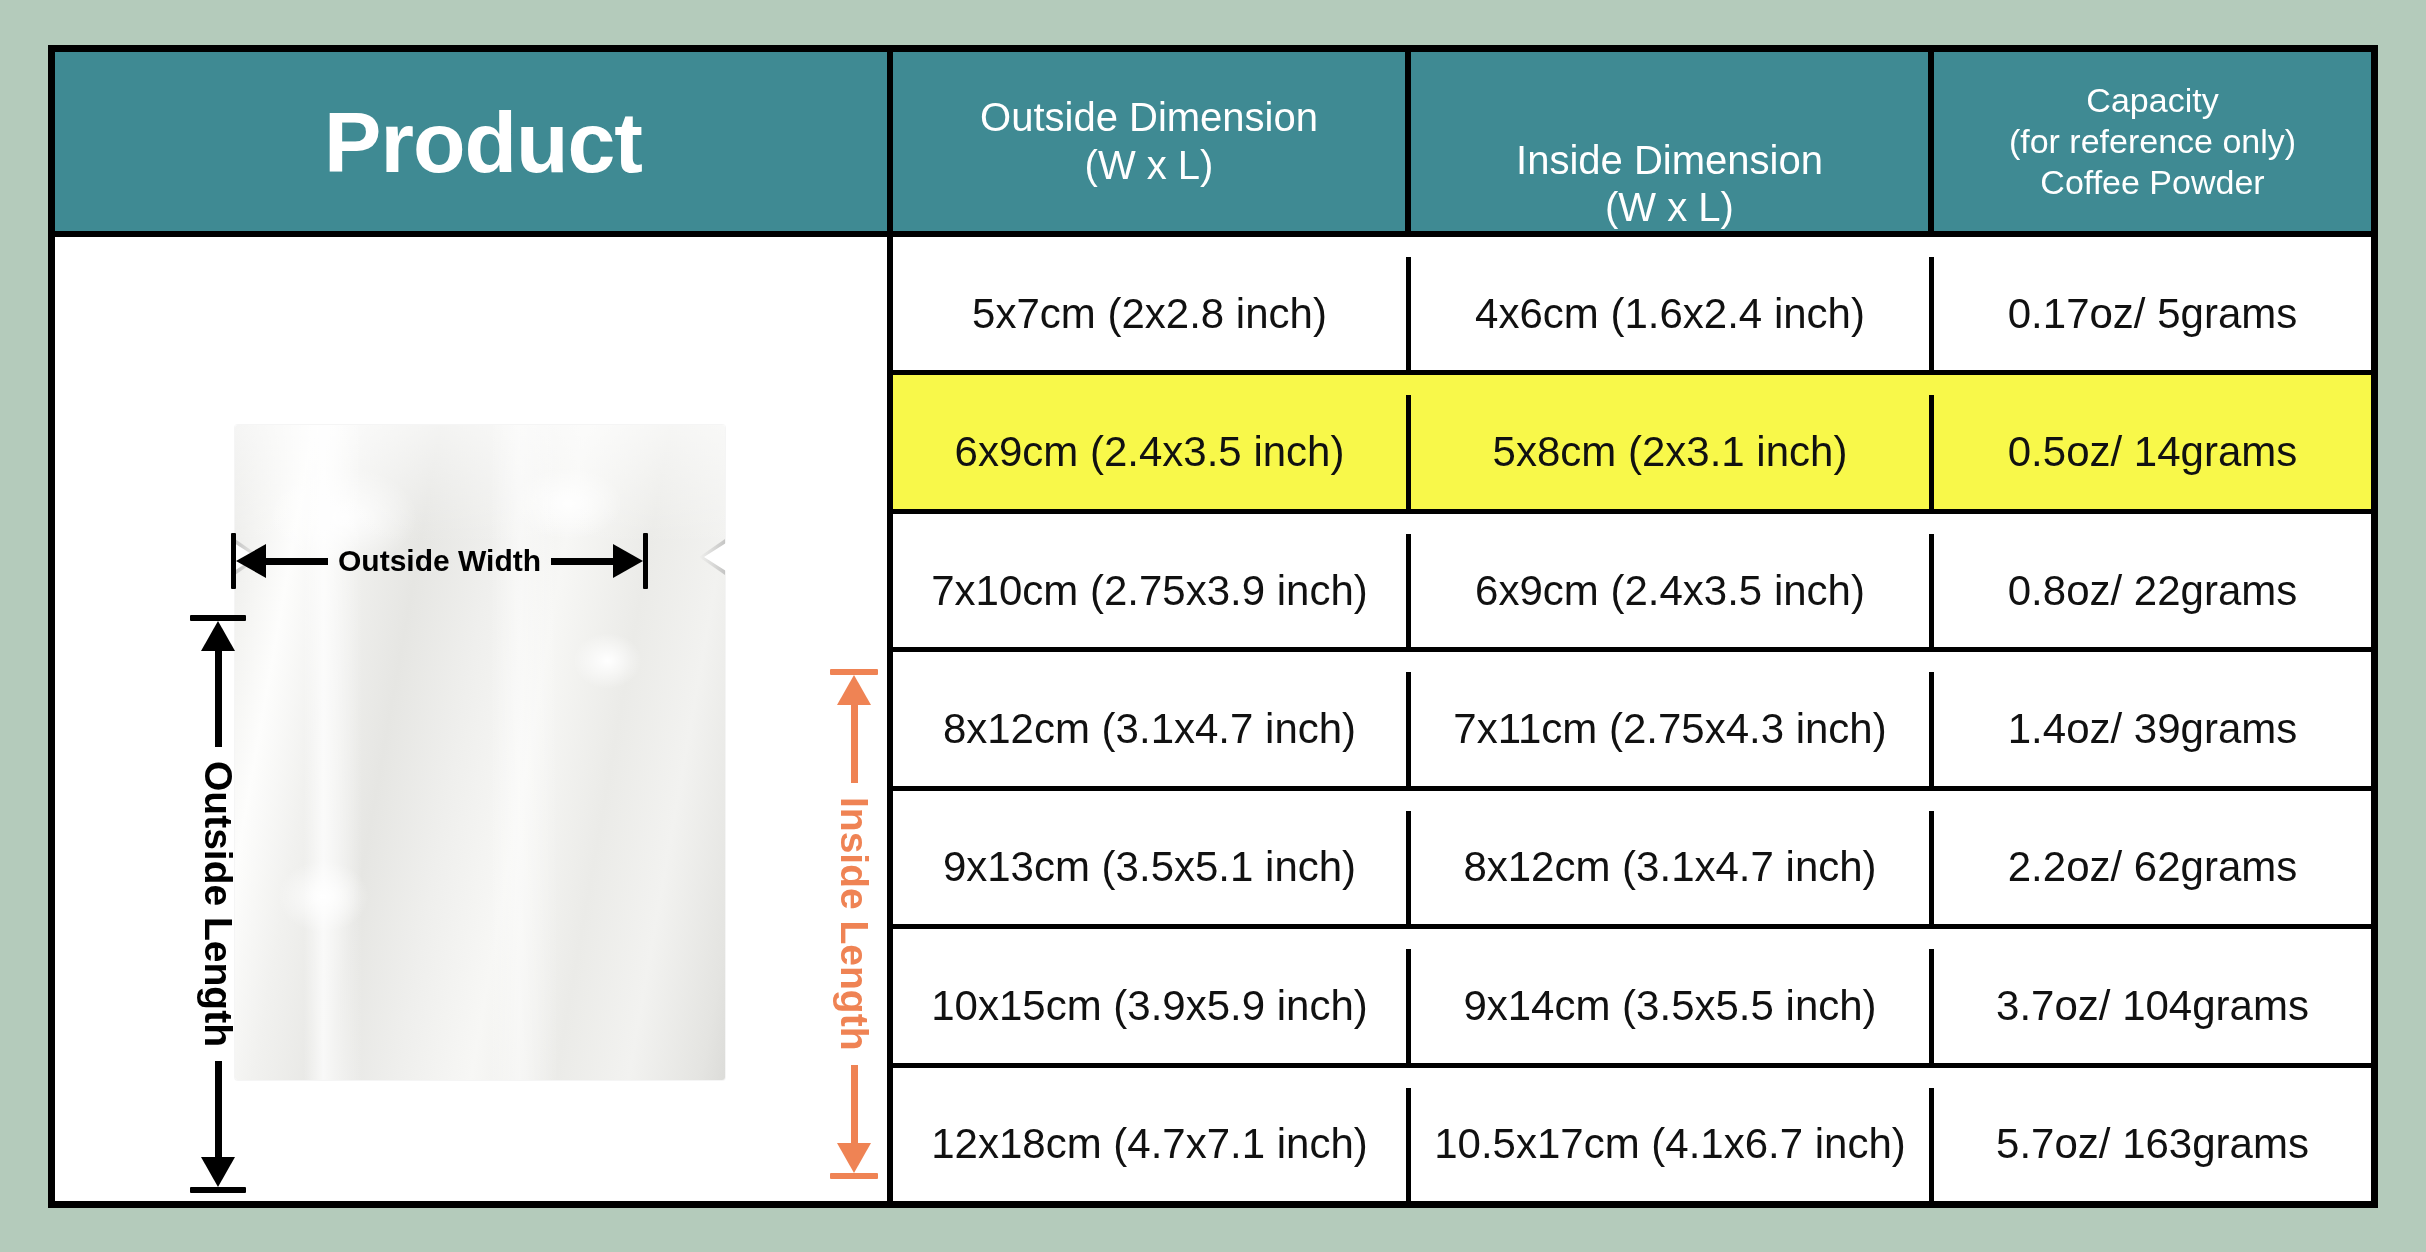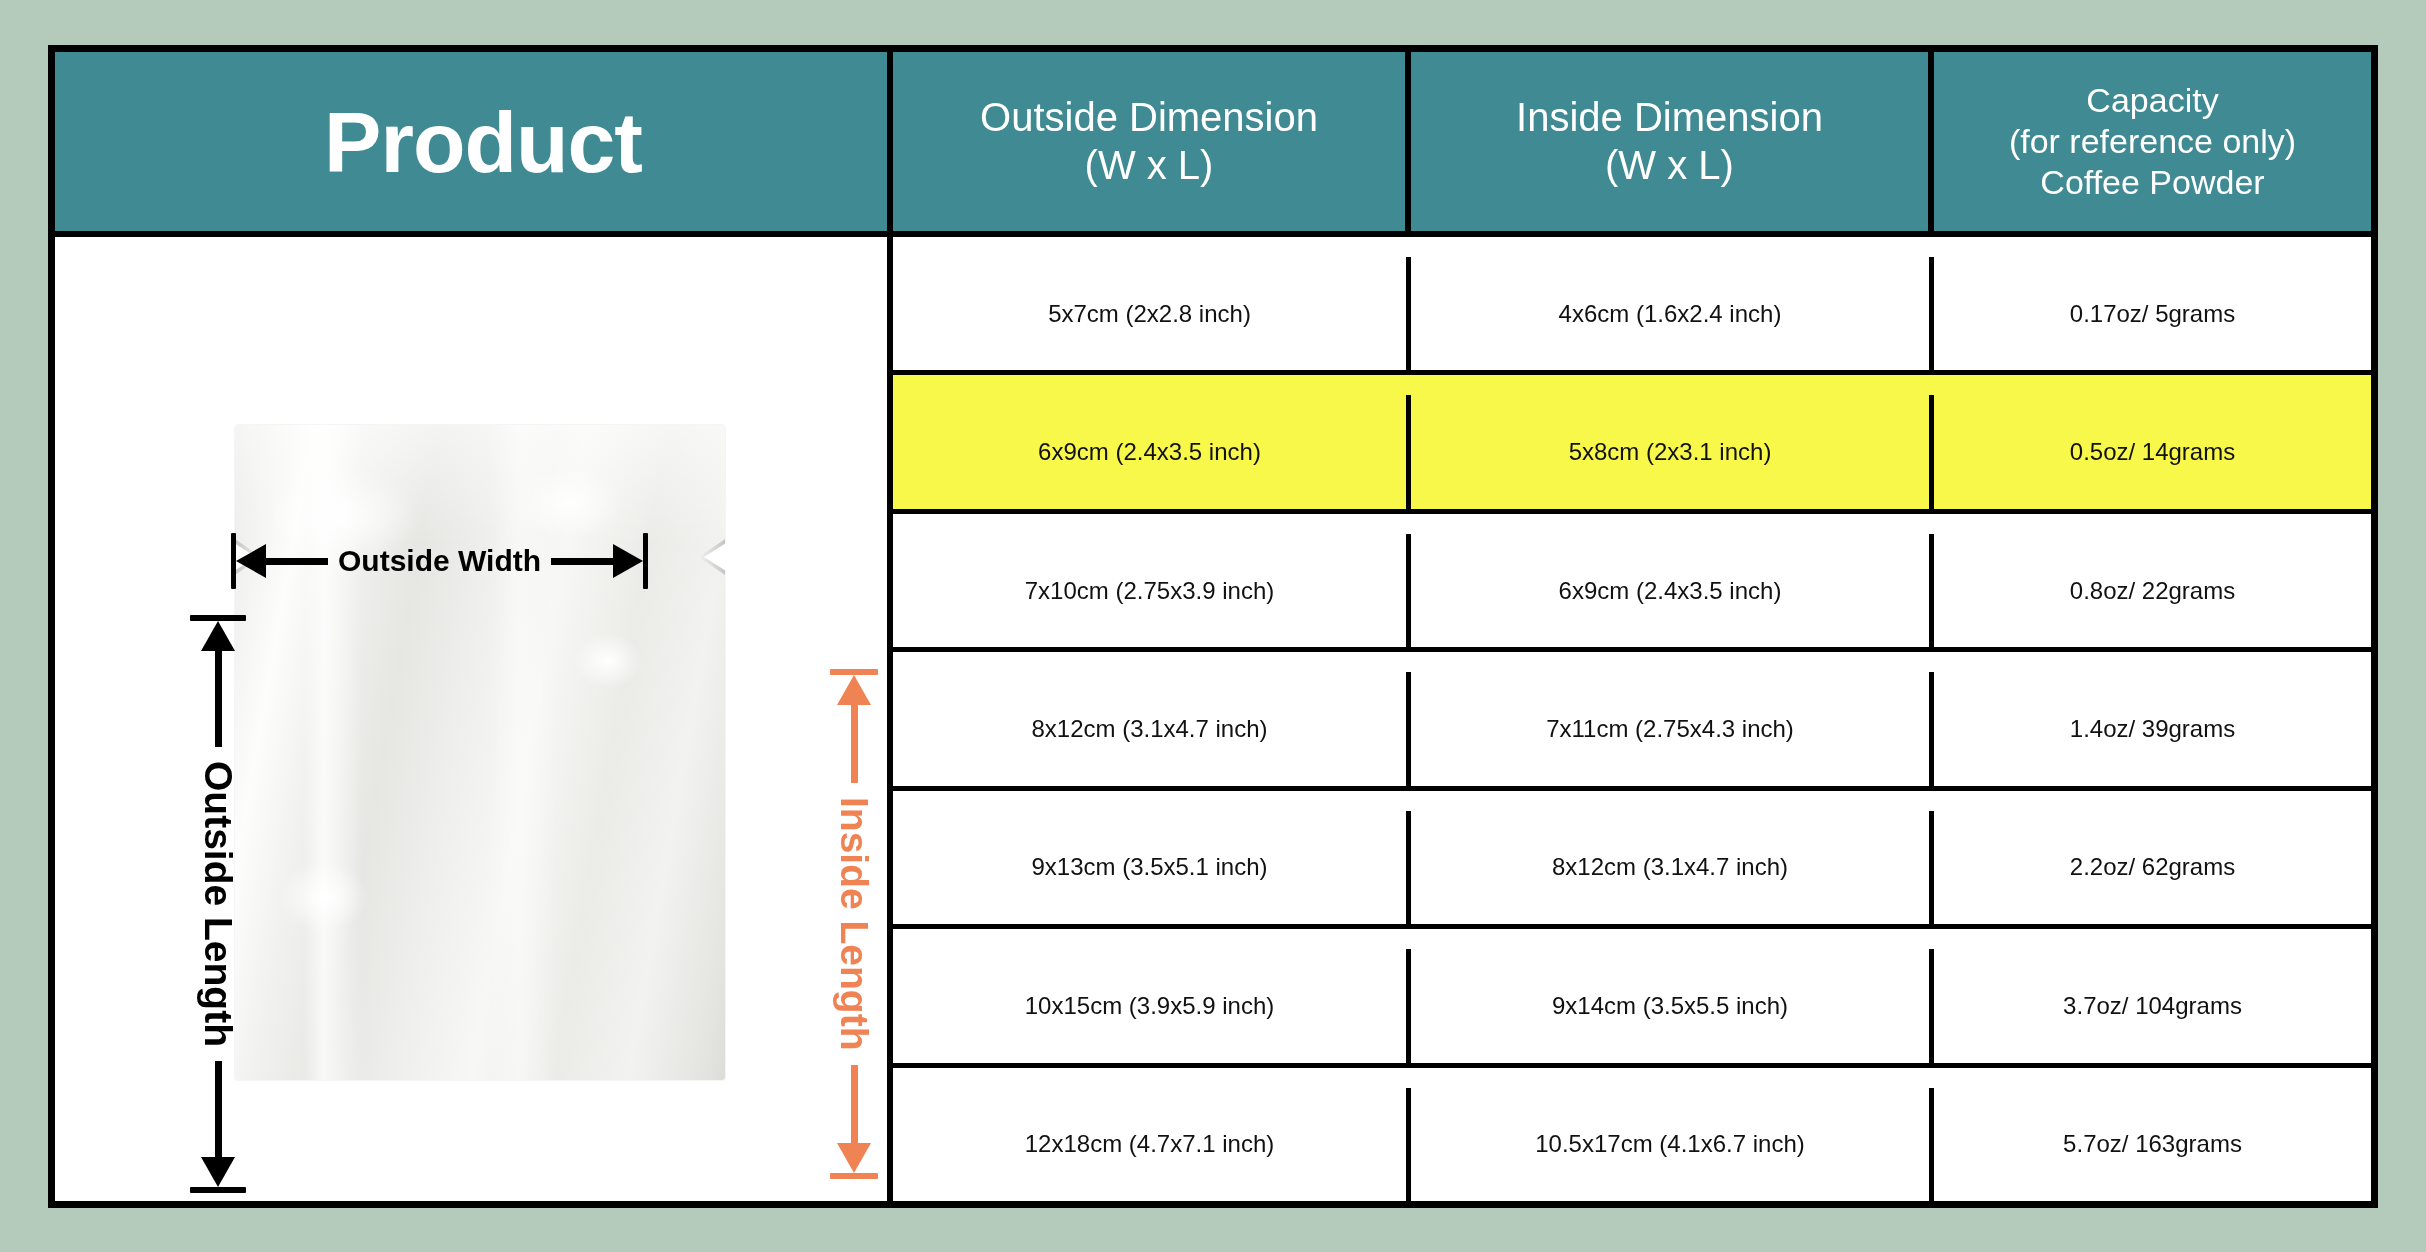--- a/index.html
+++ b/index.html
@@ -44,21 +44,21 @@
   .th:last-child{border-right:none;}
   .th-product{
     flex:0 0 838px;
     font-size:86px;
     font-weight:600;
     letter-spacing:-1px;
     line-height:1;
     padding-left:24px;
   }
   .th-od{flex:0 0 518px;font-size:40px;line-height:1.18;font-weight:400;}
-  .th-id{flex:0 0 523px;font-size:40px;line-height:1.18;font-weight:400;}
+  .th-id{flex:0 0 523px;font-size:40px;line-height:1.18;font-weight:400;align-items:flex-end;}
   .th-cap{flex:1 1 auto;font-size:34px;line-height:1.2;font-weight:400;}
   .th-sub{display:block;}
 
   
   .tbody{display:flex;flex:1 1 auto;min-height:0;}
 
   
   .product-cell{
     position:relative;
     flex:0 0 838px;
@@ -83,21 +83,21 @@
     box-sizing:border-box;
   }
   .trow:last-child{border-bottom:none;}
   .trow.hl{background:#f8f84a;}
   .td{
     box-sizing:border-box;
     display:flex;
     align-items:center;
     justify-content:center;
     text-align:center;
-    font-size:24px;
+    font-size:42px;
     color:#111111;
     border-right:5px solid #000;
     padding:0 8px;
     margin-top:20px;
   }
   .td:last-child{border-right:none;}
   .td-od{flex:0 0 518px;}
   .td-id{flex:0 0 523px;}
   .td-cap{flex:1 1 auto;text-align:right;}
 

